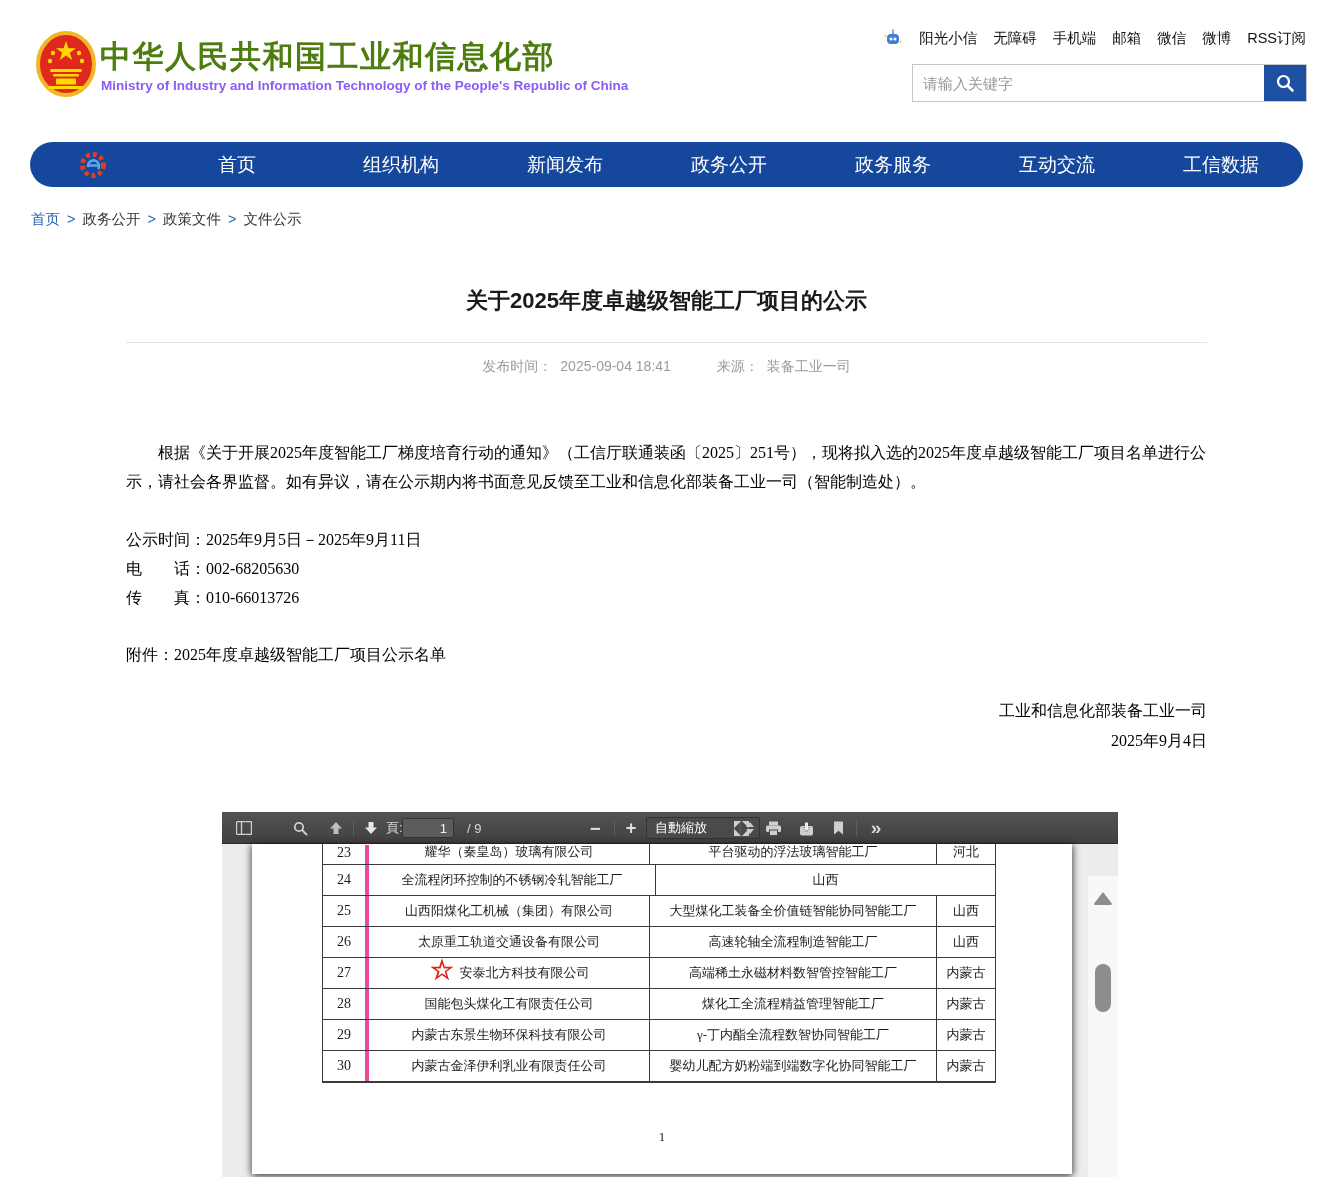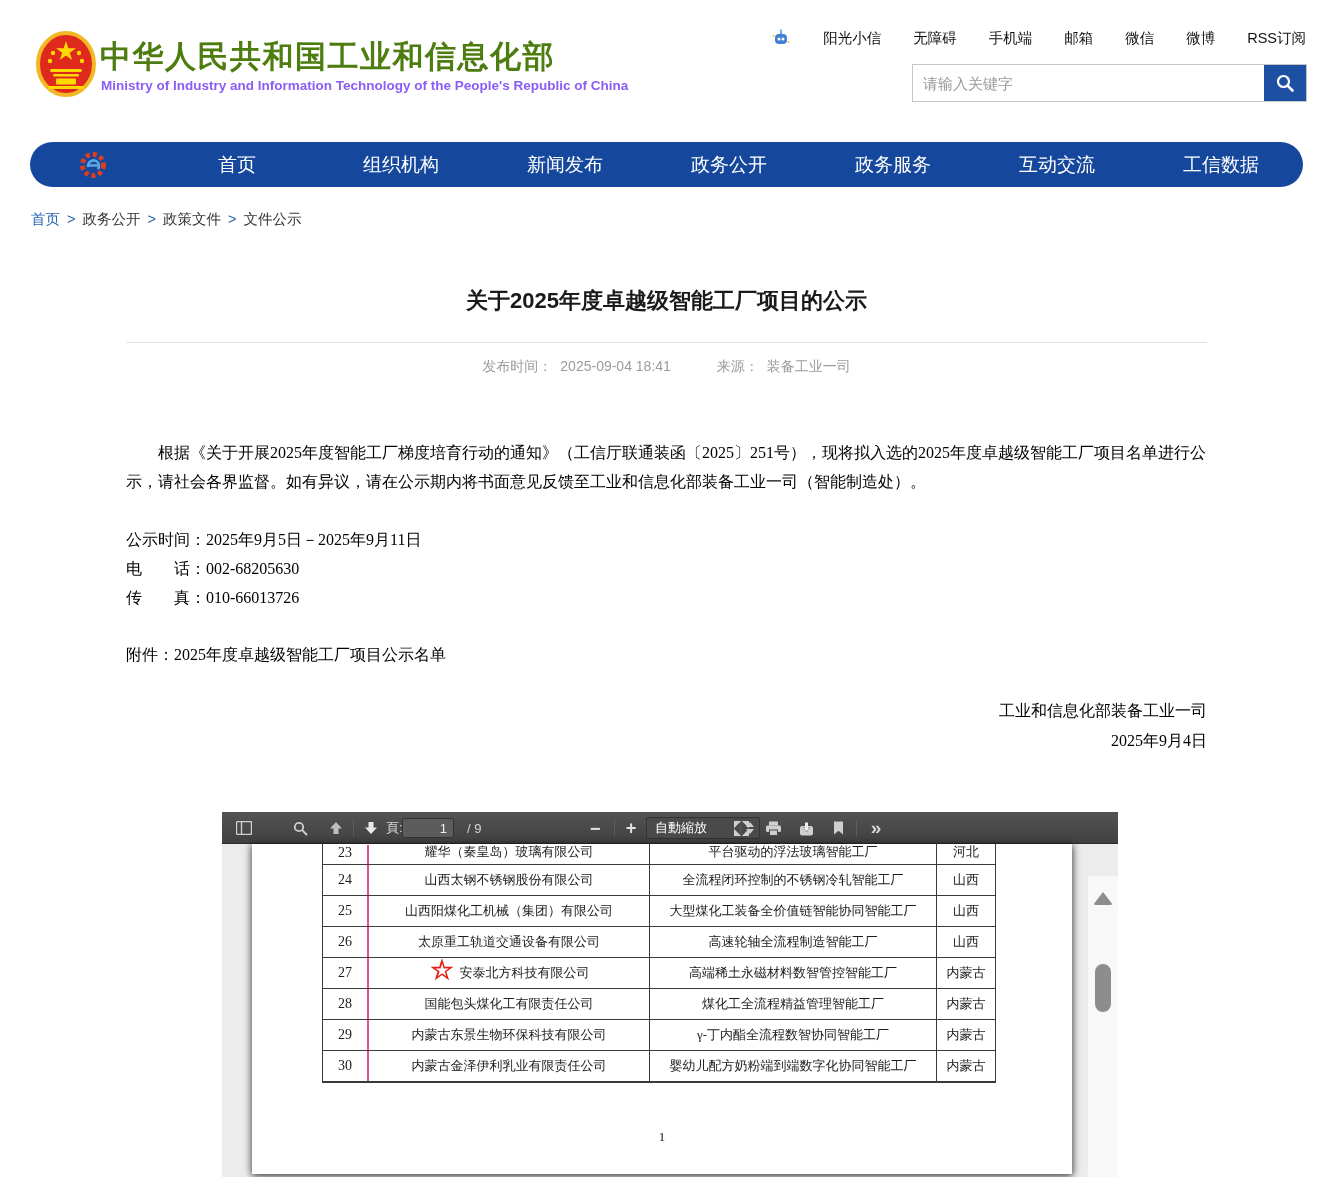--- a/index.html
+++ b/index.html
@@ -5,21 +5,21 @@
   * { margin:0; padding:0; box-sizing:border-box; }
   body { background:#fff; font-family:"Liberation Sans", sans-serif; }
   .screen { position:relative; width:1333px; height:1177px; background:#fff; overflow:hidden; }
 
   
   .emblem { position:absolute; left:36px; top:31px; width:60px; height:66px; }
   .site-title { position:absolute; left:100px; top:36px; color:#4d7c0f; font-size:31px; font-weight:bold; letter-spacing:1.5px; white-space:nowrap; }
   .site-sub { position:absolute; left:101px; top:78px; color:#8b5cf6; font-size:13.5px; font-weight:bold; white-space:nowrap; }
 
   .quick-links { position:absolute; top:28px; right:27px; display:flex; gap:16px; align-items:center; font-size:14.5px; color:#111; }
-  .quick-links .qlink { cursor:pointer; white-space:nowrap;margin-left:16px; }
+  .quick-links .qlink { cursor:pointer; white-space:nowrap; }
   .robot-icon { width:20px; height:20px; display:inline-block; }
 
   .search-box { position:absolute; top:64px; right:26px; width:395px; height:38px; border:1px solid #c6c6c6; display:flex; background:#fff; }
   .search-input { flex:1; border:none; outline:none; padding:0 10px; font-size:15px; color:#555; font-family:"Liberation Sans",sans-serif; }
   .search-input::placeholder { color:#999; }
   .search-btn { width:42px; height:100%; background:#1d4fa2; border:none; display:flex; align-items:center; justify-content:center; cursor:pointer; }
 
   
   .navbar { position:absolute; left:30px; top:142px; width:1273px; height:45px; background:#15489c; border-radius:23px; display:flex; align-items:center; color:#fff; }
   .nav-logo { width:125px; display:flex; justify-content:center; align-items:center; }
@@ -65,21 +65,21 @@
   .pdf-content { position:absolute; top:32px; left:0; right:0; bottom:0; background:#ececec; }
   .pdf-page { position:absolute; left:30px; top:0; width:820px; height:330px; background:#fff;
               box-shadow:0 3px 7px rgba(0,0,0,.5), 3px 0 6px rgba(0,0,0,.25), -3px 0 6px rgba(0,0,0,.2); }
 
   .pdf-table { position:absolute; left:70px; top:0; width:674px; border-left:1px solid #3a3a3a; border-right:1px solid #3a3a3a; border-bottom:1px solid #3a3a3a; font-family:"Liberation Serif", serif; }
   .t-row { display:flex; border-bottom:1px solid #3a3a3a; height:31px; }
   .t-row:last-child { border-bottom:1px solid #3a3a3a; }
   .t-row.cut { height:21px; align-items:flex-end; }
   .t-cell { display:flex; align-items:center; justify-content:center; font-size:13px; color:#1c1c1c; overflow:hidden; white-space:nowrap; }
   .t-row.cut .t-cell { align-items:flex-end; padding-bottom:3px; }
-  .c-no { width:46px; border-right:2px solid #ec4899; font-size:14px; }
+  .c-no { width:46px; border-right:4px solid #ec4899; font-size:14px; }
   .c-company { width:281px; border-right:1px solid #3a3a3a; position:relative; }
   .c-project { width:287px; border-right:1px solid #3a3a3a; }
   .c-prov { flex:1; }
 
   .star-wrap { position:relative; width:30px; height:28px; margin-right:1px; flex:0 0 auto; }
   .star-outer { position:absolute; left:0; top:-3px; font-size:30px; line-height:28px; color:#e32011; }
   .star-inner { position:absolute; left:6px; top:2px; font-size:17px; line-height:20px; color:#fff; }
 
   .pdf-pagenum { position:absolute; left:0; right:0; top:285px; text-align:center; font-size:13px; color:#222; font-family:"Liberation Serif", serif; }
 
@@ -253,23 +253,20 @@
             <div class="t-row cut">
               <div class="t-cell c-no">23</div>
               <div class="t-cell c-company">
                 <span>耀华（秦皇岛）玻璃有限公司</span>
               </div>
               <div class="t-cell c-project">平台驱动的浮法玻璃智能工厂</div>
               <div class="t-cell c-prov">河北</div>
             </div>
             <div class="t-row">
               <div class="t-cell c-no">24</div>
-              <div class="t-cell c-company">
-                <span>山西太钢不锈钢股份有限公司</span>
-              </div>
               <div class="t-cell c-project">全流程闭环控制的不锈钢冷轧智能工厂</div>
               <div class="t-cell c-prov">山西</div>
             </div>
             <div class="t-row">
               <div class="t-cell c-no">25</div>
               <div class="t-cell c-company">
                 <span>山西阳煤化工机械（集团）有限公司</span>
               </div>
               <div class="t-cell c-project">大型煤化工装备全价值链智能协同智能工厂</div>
               <div class="t-cell c-prov">山西</div>

